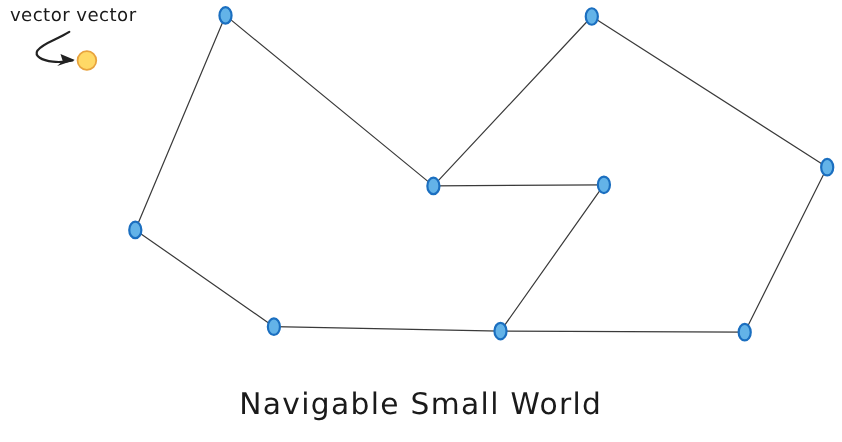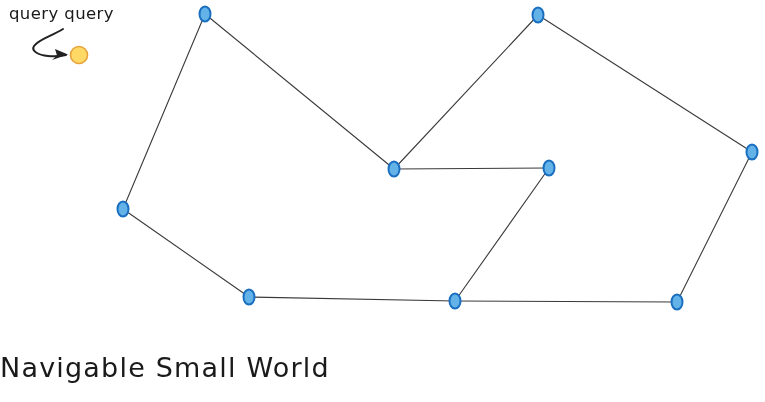--- a/index.html
+++ b/index.html
@@ -57,21 +57,21 @@
     letter-spacing: 0.4px;
     color: #1a1a1a;
     white-space: nowrap;
     font-family: "DejaVu Sans", sans-serif;
   }
   #caption {
     position: absolute;
     left: 0;
     right: 0;
     top: 352px;
-    text-align: left;
+    text-align: center;
     font-size: 27px;
     letter-spacing: 1.2px;
     color: #1a1a1a;
     font-family: "DejaVu Sans", sans-serif;
   }
 </style>
 </head>
 <body>
 
 <div id="stage">
@@ -104,17 +104,17 @@
         <ellipse cx="123" cy="209" rx="5.5" ry="7.5" class="graph-node" fill="#63b3e8" stroke="#1b6fc0" stroke-width="2"></ellipse>
         <ellipse cx="394" cy="169" rx="5.5" ry="7.5" class="graph-node" fill="#63b3e8" stroke="#1b6fc0" stroke-width="2"></ellipse>
         <ellipse cx="549" cy="168" rx="5.5" ry="7.5" class="graph-node" fill="#63b3e8" stroke="#1b6fc0" stroke-width="2"></ellipse>
         <ellipse cx="752" cy="152" rx="5.5" ry="7.5" class="graph-node" fill="#63b3e8" stroke="#1b6fc0" stroke-width="2"></ellipse>
         <ellipse cx="249" cy="297" rx="5.5" ry="7.5" class="graph-node" fill="#63b3e8" stroke="#1b6fc0" stroke-width="2"></ellipse>
         <ellipse cx="455" cy="301" rx="5.5" ry="7.5" class="graph-node" fill="#63b3e8" stroke="#1b6fc0" stroke-width="2"></ellipse>
         <ellipse cx="677" cy="302" rx="5.5" ry="7.5" class="graph-node" fill="#63b3e8" stroke="#1b6fc0" stroke-width="2"></ellipse>
       </g>
   </svg>
 
-  <div id="query-label">query query</div>
+  <div id="query-label">vector vector</div>
 
   <div id="caption">Navigable Small World</div>
 
 </div>
 
 </body></html>

